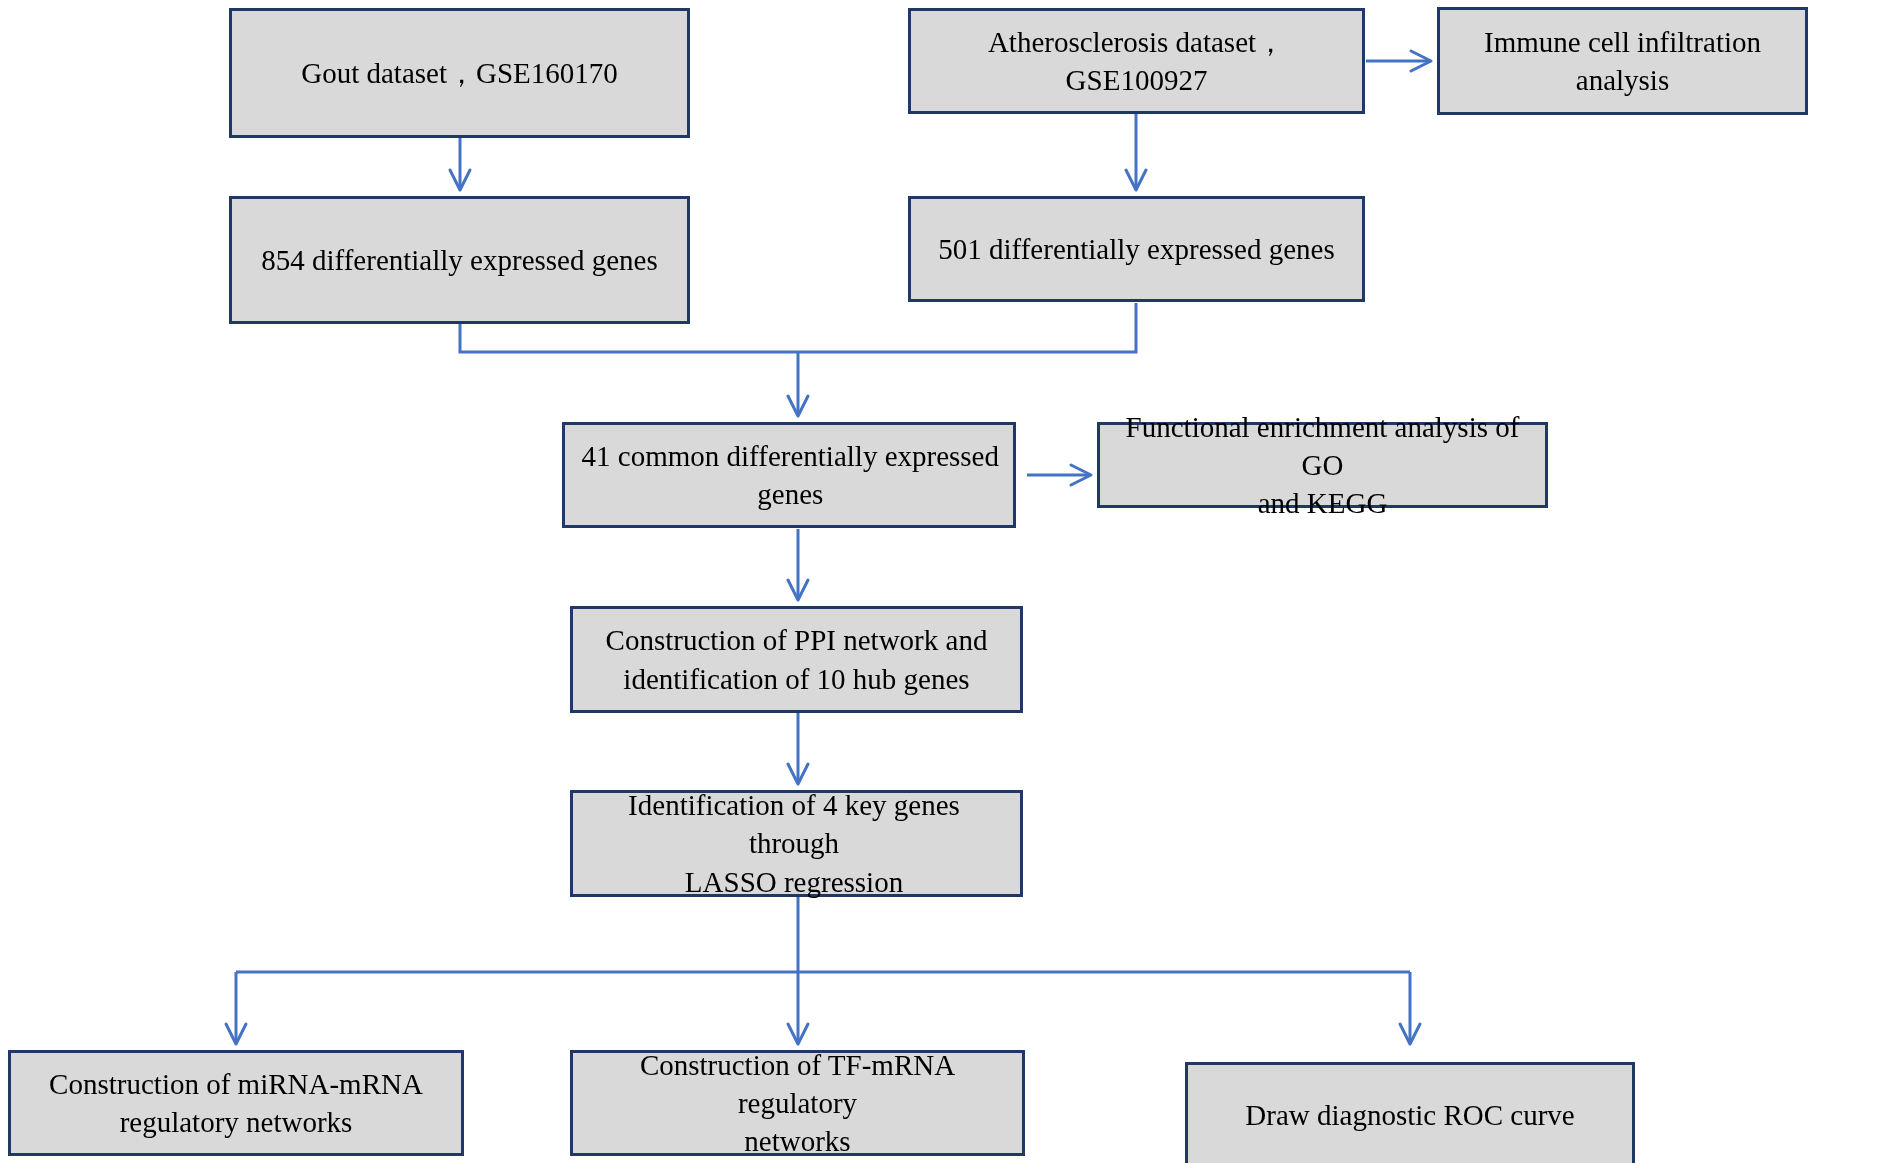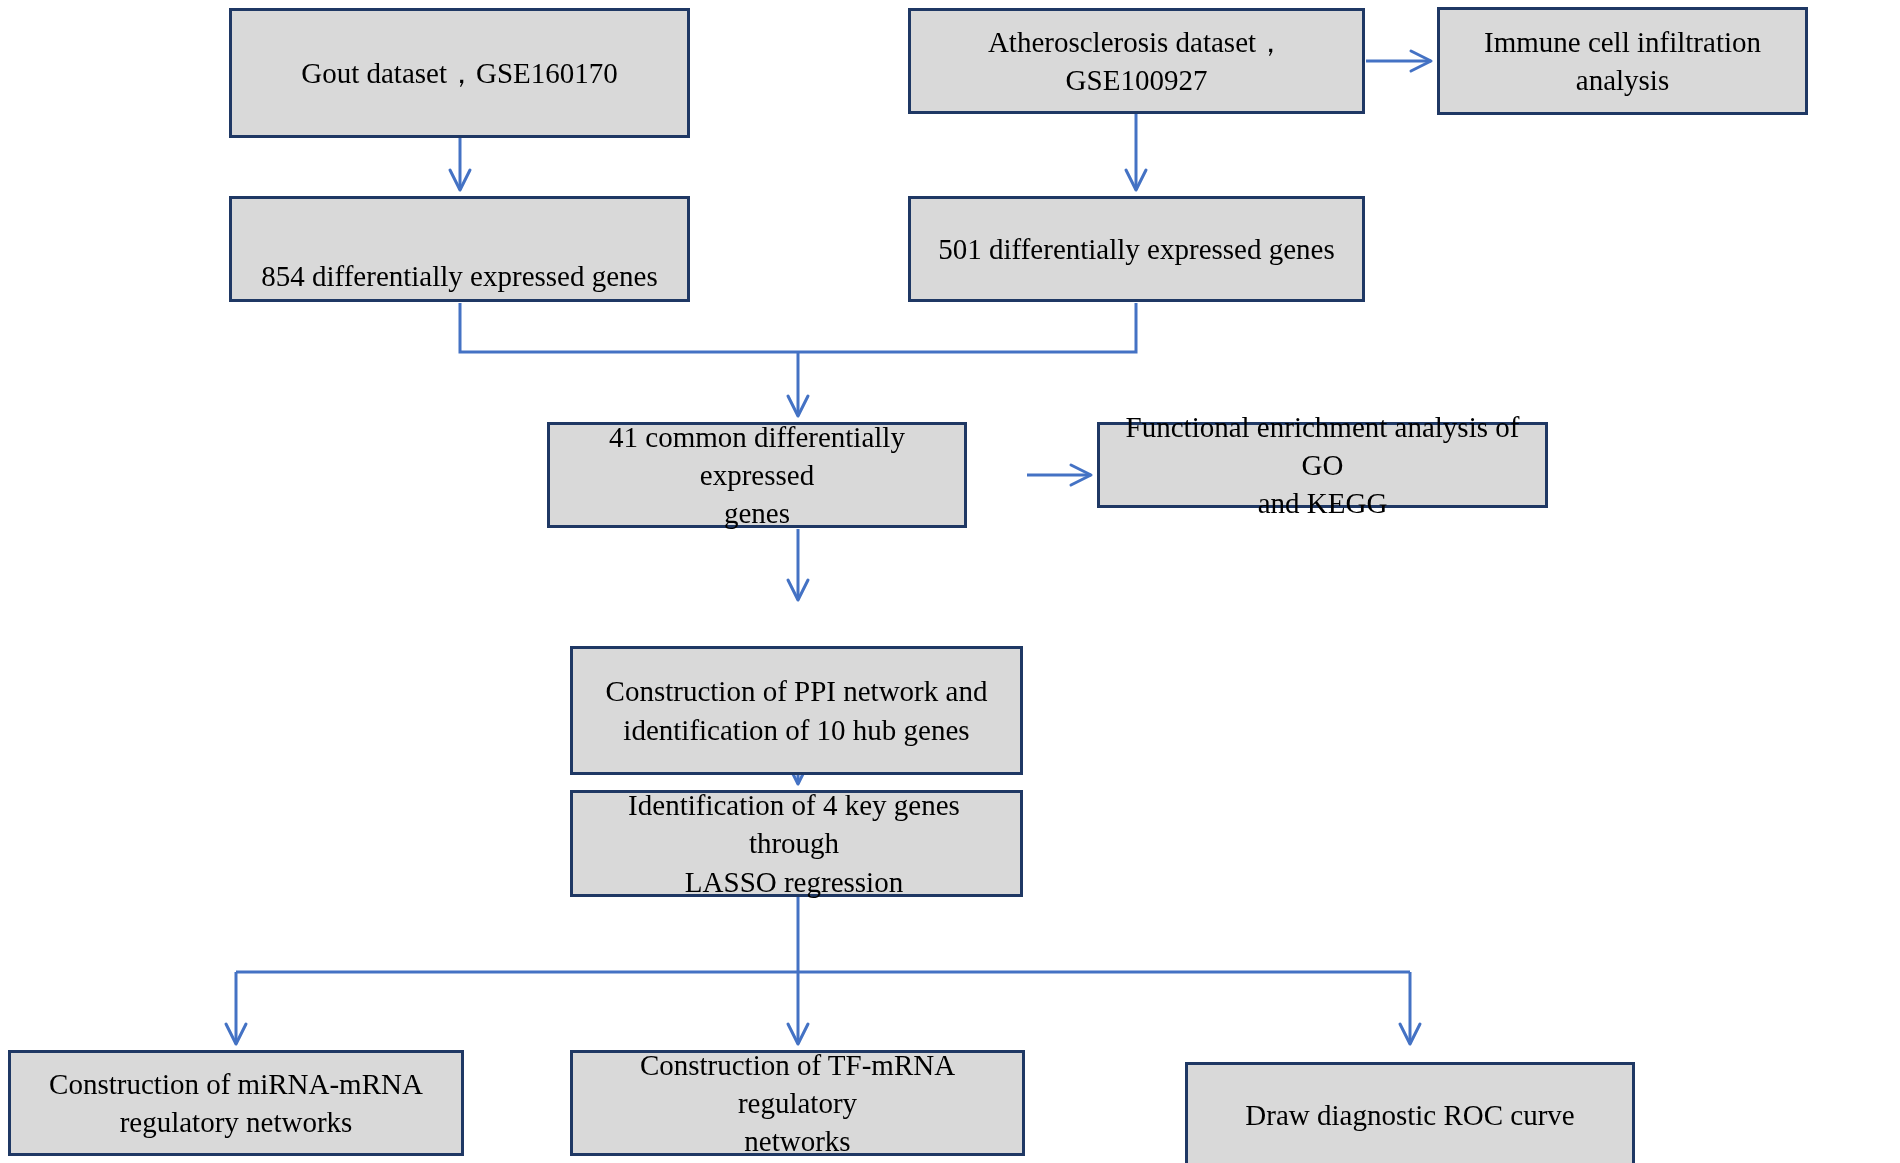--- a/index.html
+++ b/index.html
@@ -82,37 +82,37 @@
   <div class="node" style="left:229px; top:8px; width:461px; height:130px;">
     <span class="node-label">Gout dataset，GSE160170</span>
   </div>
   <div class="node" style="left:908px; top:8px; width:457px; height:106px;">
     <span class="node-label">Atherosclerosis dataset，GSE100927</span>
   </div>
   <div class="node" style="left:1437px; top:7px; width:371px; height:108px;">
     <span class="node-label">Immune cell infiltration analysis</span>
   </div>
 
-  <div class="node" style="left:229px; top:196px; width:461px; height:106px;align-items:flex-end;">
+  <div class="node" style="left:229px; top:196px; width:461px; height:128px;">
     <span class="node-label">854 differentially expressed genes</span>
   </div>
   <div class="node" style="left:908px; top:196px; width:457px; height:106px;">
     <span class="node-label">501 differentially expressed genes</span>
   </div>
 
-  <div class="node" style="left:547px; top:422px; width:420px; height:106px;">
+  <div class="node" style="left:562px; top:422px; width:454px; height:106px;justify-content:flex-end;">
     <span class="node-label">41 common differentially expressed
 genes</span>
   </div>
   <div class="node" style="left:1097px; top:422px; width:451px; height:86px;">
     <span class="node-label">Functional enrichment analysis of GO
 and KEGG</span>
   </div>
 
-  <div class="node" style="left:570px; top:606px; width:453px; height:129px;margin-top:40px;">
+  <div class="node" style="left:570px; top:606px; width:453px; height:107px;">
     <span class="node-label">Construction of PPI network and
 identification of 10 hub genes</span>
   </div>
 
   <div class="node" style="left:570px; top:790px; width:453px; height:107px;padding-left:9px;">
     <span class="node-label">Identification of 4 key genes through
 LASSO regression</span>
   </div>
 
   <div class="node" style="left:8px; top:1050px; width:456px; height:106px;">

